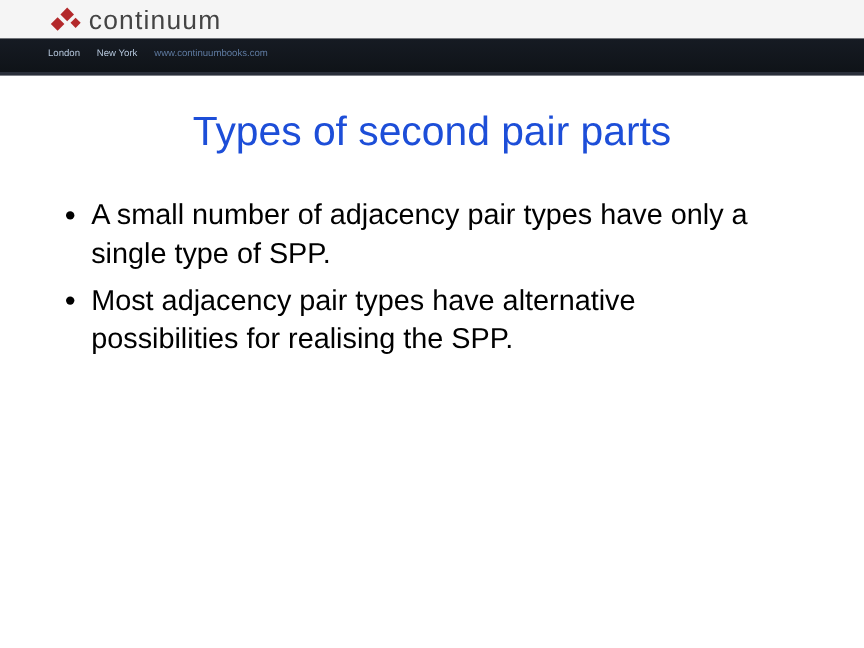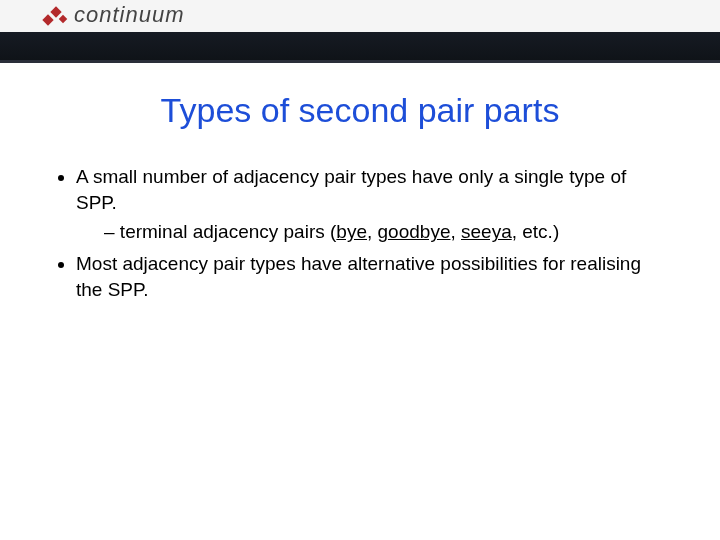--- a/index.html
+++ b/index.html
@@ -28,24 +28,23 @@
   .banner .top-strip {
     position: absolute;
     top: 0; left: 0; right: 0;
     height: 32px;
     background: #f5f5f5;
     display: flex;
     align-items: center;
   }
   .brand {
     display: flex;
-    align-items: flex-start;
+    align-items: flex-end;
     gap: 6px;
     margin-left: 40px;
-    font-style: italic;
   }
   .logo {
     width: 28px;
     height: 28px;
     position: relative;
     align-self: center;
   }
   .logo span {
     position: absolute;
     width: 8px;
@@ -79,21 +78,21 @@
     text-align: center;
     font-size: 34px;
     font-weight: 400;
     margin-top: 28px;
     margin-bottom: 34px;
     color: #1d4ed8;
   }
 
   .content {
     padding: 0 78px 0 52px;
-    font-size: 19px;
+    font-size: 24px;
     line-height: 1.35;
   }
   ul.level1 {
     list-style: disc;
     margin: 0;
     padding-left: 24px;
   }
   ul.level1 > li {
     margin-bottom: 6px;
   }
@@ -116,32 +115,34 @@
     <div class="top-strip">
       <div class="brand">
         <div class="logo">
           <span class="d1"></span>
             <span class="d2"></span>
             <span class="d3"></span>
         </div>
         <div class="brand-text">continuum</div>
       </div>
     </div>
+    <div class="sub-strip">
+      <span>London</span>
+      <span>New York</span>
+      <span class="muted-link">www.continuumbooks.com</span>
+    </div>
   </div>
 
   <div class="title">Types of second pair parts</div>
 
   <div class="content">
     <ul class="level1">
       <li>
         <span>A small number of adjacency pair types have only a single type of SPP.</span>
         <ul class="level2">
-          <li>
-            <span>terminal adjacency pairs (</span><span class="u">bye</span><span>, </span><span class="u">goodbye</span><span>, </span><span class="u">seeya</span><span>, etc.)</span>
-          </li>
         </ul>
       </li>
       <li>
         <span>Most adjacency pair types have alternative possibilities for realising the SPP.</span>
       </li>
     </ul>
   </div>
 
 </div>
 

